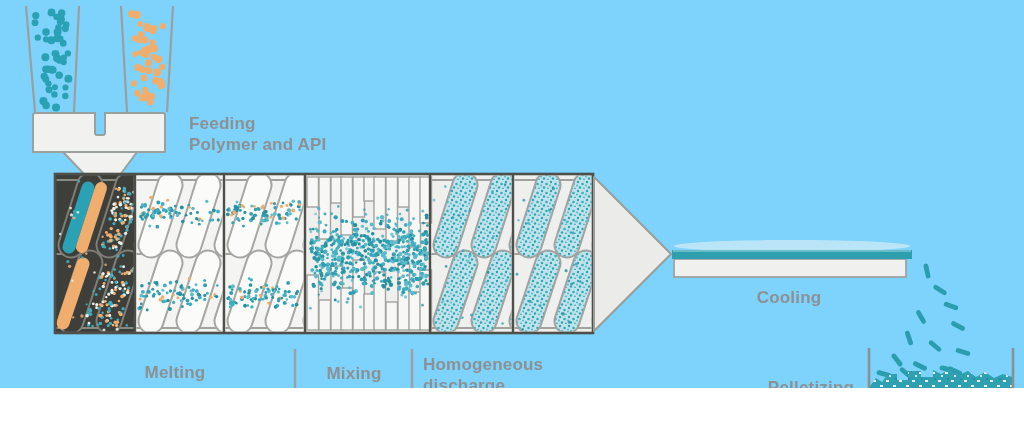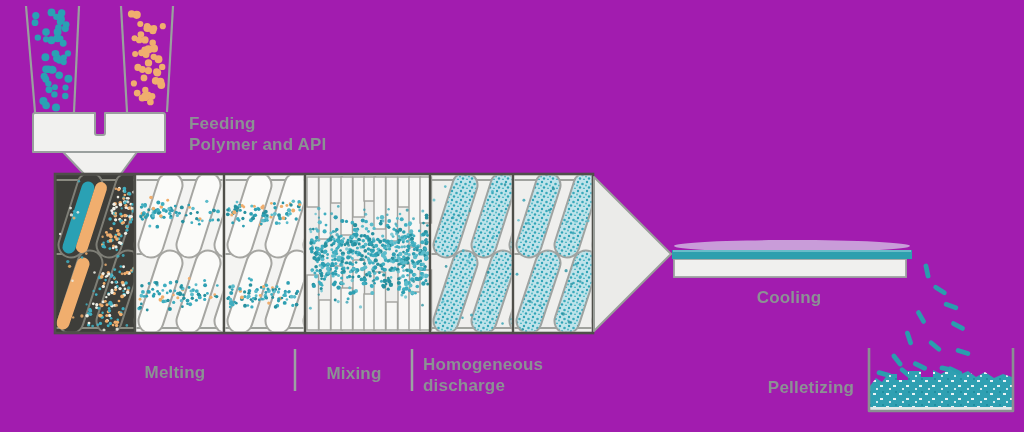--- a/index.html
+++ b/index.html
@@ -1,16 +1,16 @@
 <!DOCTYPE html>
 <html><head>
 <meta charset="utf-8">
 <style>
   html,body{margin:0;padding:0;background:#ffffff;}
-  .canvas{position:relative;width:1024px;height:432px;background:#a21caf;overflow:hidden;
+  .canvas{position:relative;width:1024px;height:388px;background:#7dd3fc;overflow:hidden;
           font-family:"Liberation Sans",sans-serif;}
   svg{display:block;}
   .lbl{font-family:"Liberation Sans",sans-serif;font-size:17px;font-weight:600;
        fill:#8C9194;letter-spacing:.2px;}
 </style>
 </head>
 <body>
 
 <div class="canvas">
 <svg id="dgm" width="1024" height="432" viewBox="0 0 1024 432">

